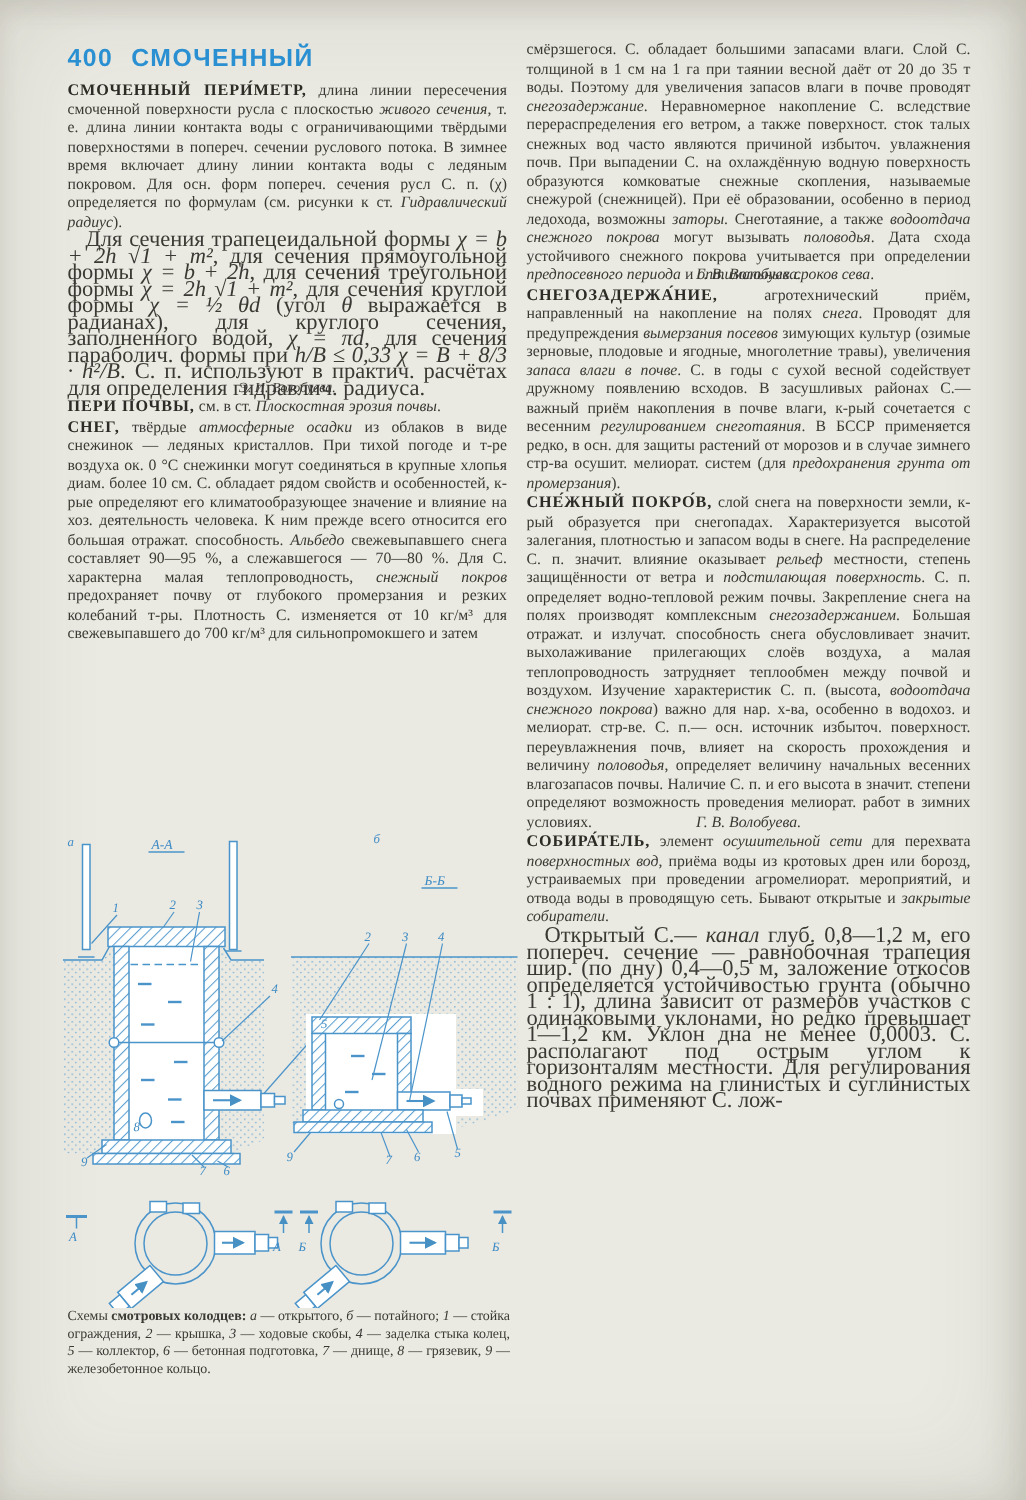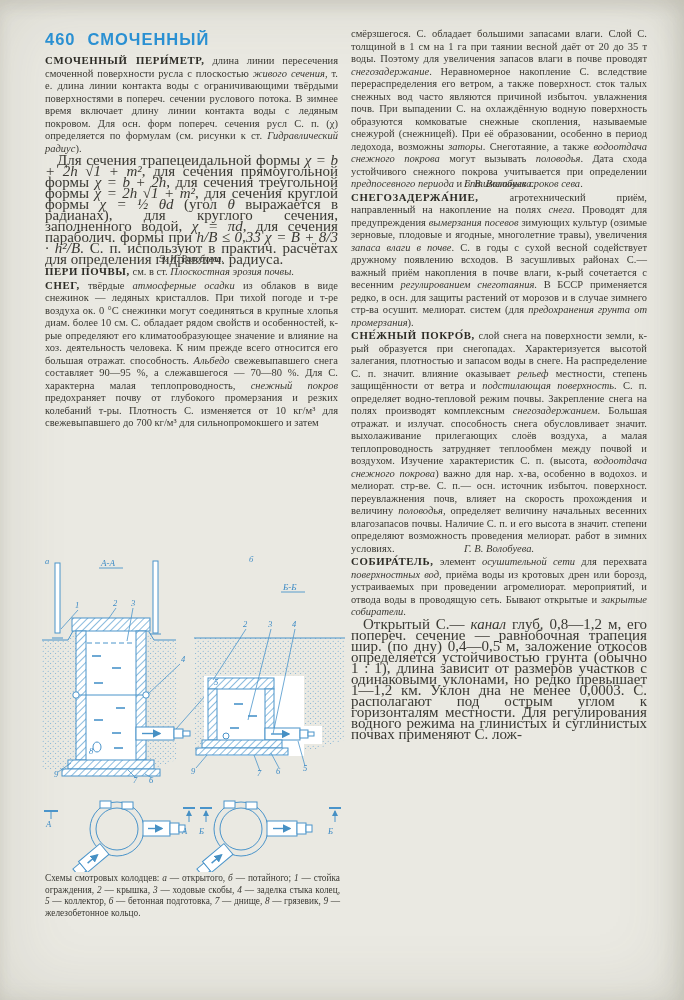--- a/index.html
+++ b/index.html
@@ -21,40 +21,40 @@
     white-space:nowrap;
   }
   .runhead .num{margin-right:12px;}
   .col{position:absolute;text-align:justify;font-size:10.5px;line-height:12.5px;}
   .col-left{left:45px;top:54px;width:293px;}
   .col-right{left:351px;top:28px;width:296px;}
   p.para{margin:0;padding:0;}
   .indent{text-indent:12px;}
   .hw{font-weight:700;letter-spacing:.6px;color:#2c2b25;font-size:10.8px;}
   .seg-i{font-style:italic;}
-  .seg-b{font-weight:400;}
+  .seg-b{font-weight:700;}
   .small{font-size:15px;line-height:11px;}
   .sign{font-style:italic;text-align:center;}
   .sign.after{margin-top:-12.5px;}
   .sign.after-small{margin-top:-11px;font-size:9.3px;line-height:11px;}
   .fig{position:absolute;left:42px;top:550px;margin:0;width:306px;height:322px;}
   .caption{
     position:absolute;left:45px;top:873px;width:295px;
     font-size:9.3px;line-height:11.6px;text-align:justify;color:#3a3933;
   }
   svg text{font-family:"Liberation Serif","DejaVu Serif",serif;font-style:italic;font-size:8.5px;fill:#3e8bc5;}
   svg .sec{font-size:9px;}
 </style>
 </head>
 <body>
 
 <div class="page">
 
   <div class="runhead">
-    <span class="num">460</span><span>СМОЧЕННЫЙ</span>
+    <span class="num">400</span><span>СМОЧЕННЫЙ</span>
   </div>
 
   <div class="col col-left">
     <p class="para"><b class="hw">СМОЧЕННЫЙ ПЕРИ́МЕТР,</b><span><span> длина линии пересечения смоченной поверхности русла с плоскостью </span><span class="seg-i">живого сечения</span><span>, т. е. длина линии контакта воды с ограничивающими твёрдыми поверхностями в попереч. сечении руслового потока. В зимнее время включает длину линии контакта воды с ледяным покровом. Для осн. форм попереч. сечения русл С. п. (χ) определяется по формулам (см. рисунки к ст. </span><span class="seg-i">Гидравлический радиус</span><span>).</span></span></p>
     <p class="para small indent"><span><span>Для сечения трапецеидальной формы </span><span class="seg-i">χ = b + 2h √1 + m²</span><span>, для сечения прямоугольной формы </span><span class="seg-i">χ = b + 2h</span><span>, для сечения треугольной формы </span><span class="seg-i">χ = 2h √1 + m²</span><span>, для сечения круглой формы </span><span class="seg-i">χ = ½ θd</span><span> (угол </span><span class="seg-i">θ</span><span> выражается в радианах), для круглого сечения, заполненного водой, </span><span class="seg-i">χ = πd</span><span>, для сечения параболич. формы при </span><span class="seg-i">h/B ≤ 0,33  χ = B + 8/3 · h²/B</span><span>. С. п. используют в практич. расчётах для определения гидравлич. радиуса.</span></span></p>
     <div class="sign after-small sign">Э. И. Волобуева.</div>
     <p class="para"><b class="hw">ПЕРИ ПОЧВЫ,</b><span><span> см. в ст. </span><span class="seg-i">Плоскостная эрозия почвы</span><span>.</span></span></p>
     <p class="para"><b class="hw">СНЕГ,</b><span><span> твёрдые </span><span class="seg-i">атмосферные осадки</span><span> из облаков в виде снежинок — ледяных кристаллов. При тихой погоде и т-ре воздуха ок. 0 °С снежинки могут соединяться в крупные хлопья диам. более 10 см. С. обладает рядом свойств и особенностей, к-рые определяют его климатообразующее значение и влияние на хоз. деятельность человека. К ним прежде всего относится его большая отражат. способность. </span><span class="seg-i">Альбедо</span><span> свежевыпавшего снега составляет 90—95 %, а слежавшегося — 70—80 %. Для С. характерна малая теплопроводность, </span><span class="seg-i">снежный покров</span><span> предохраняет почву от глубокого промерзания и резких колебаний т-ры. Плотность С. изменяется от 10 кг/м³ для свежевыпавшего до 700 кг/м³ для сильнопромокшего и затем</span></span></p>
   </div>
 

